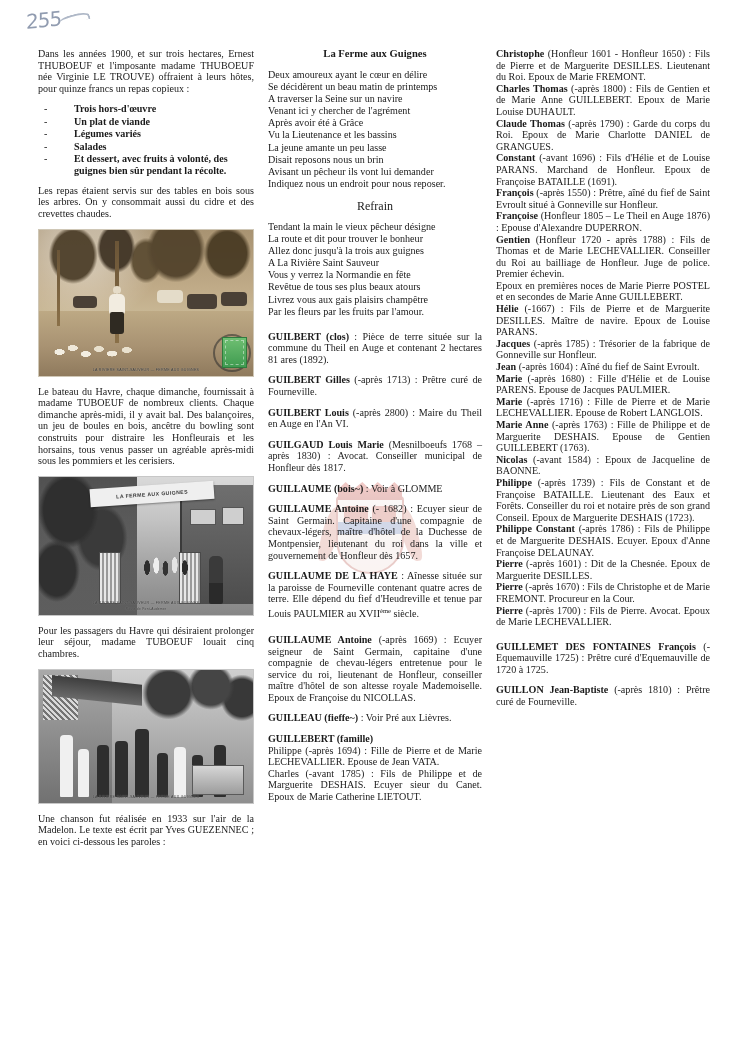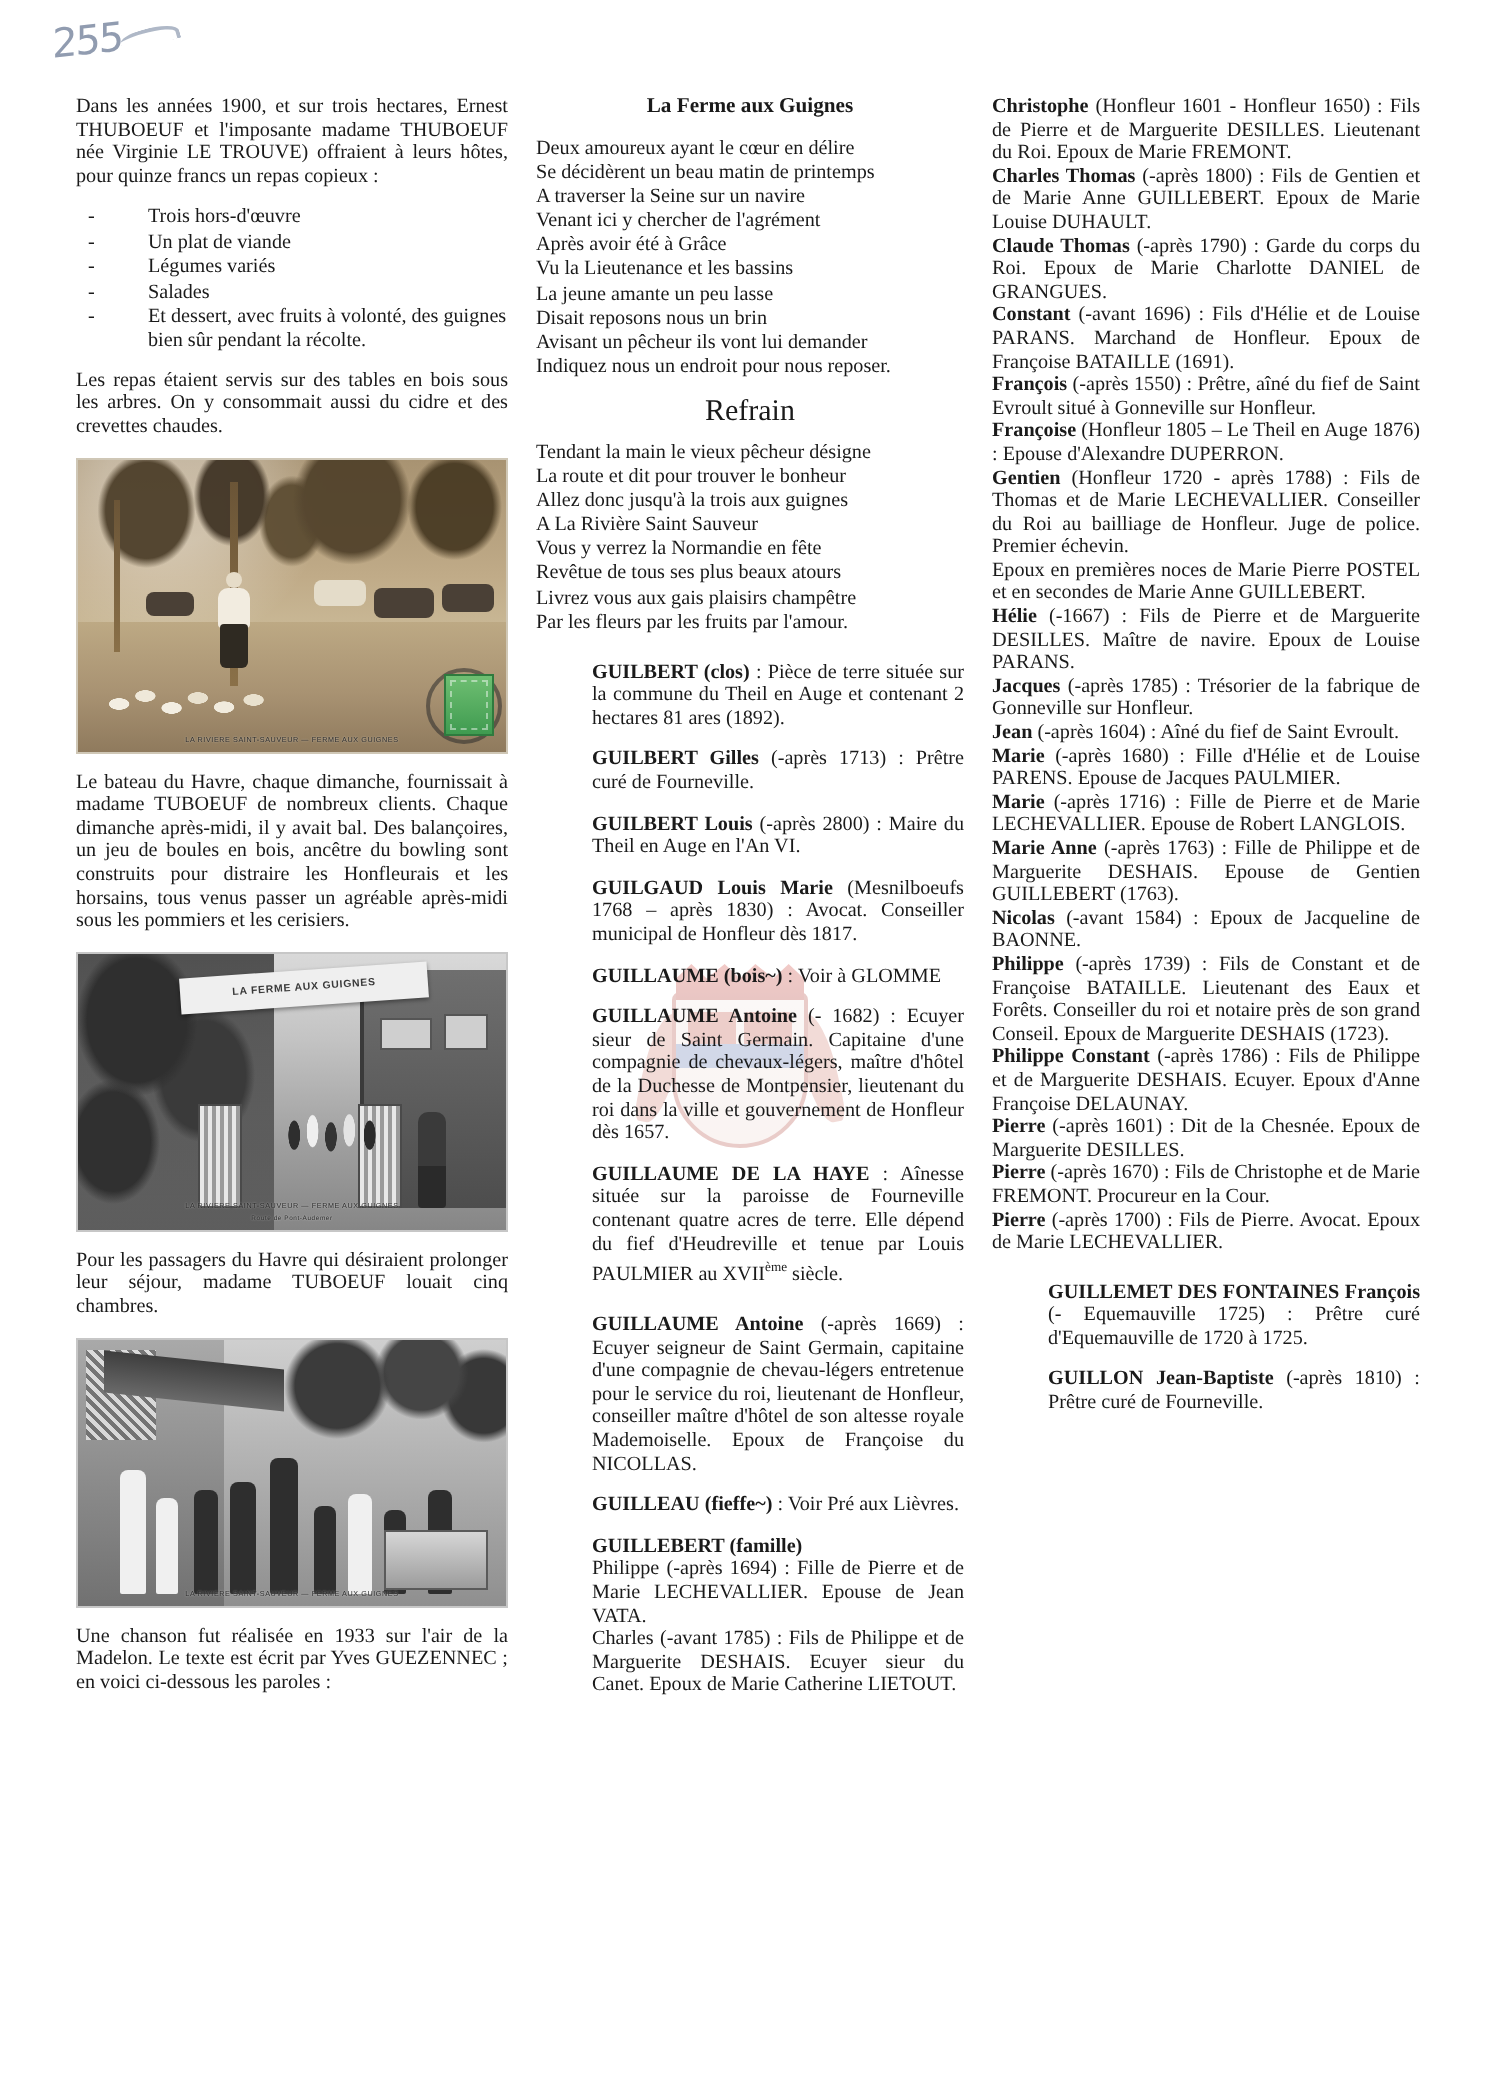--- a/index.html
+++ b/index.html
@@ -67,43 +67,43 @@
     padding:0 0 0 6px;
     list-style:none;
   }
   ul.menu li {
     font-size:10.1px;
     line-height:12.4px;
     display:flex;
     gap:0;
   }
   ul.menu li .dash { width:30px; flex:0 0 30px; }
-  ul.menu li .txt { flex:1; }
+  ul.menu li .txt { flex:1;font-weight:bold; }
 
   
   .song-title {
     text-align:center;
     font-weight:bold;
     font-size:10.6px;
     line-height:12px;
     margin-bottom:9px;
   }
   .verse .line {
     text-align:left;
     font-size:10.1px;
     line-height:12.1px;
   }
   .refrain-label {
     text-align:center;
-    font-size:15px;
+    font-size:12px;
     line-height:12px;
     margin:10px 0 9px 0;
   }
 
-  .entry { margin-bottom:9px;margin-left:28px; }
+  .entry { margin-bottom:9px; }
   .entry p { text-align:justify; }
   b, .bold { font-weight:bold; }
 
   .col-3 .entry { margin-bottom:0; }
   .col-3 .entry p { text-align:justify; }
 
   
   figure { margin:0; }
   .photo {
     position:relative;

